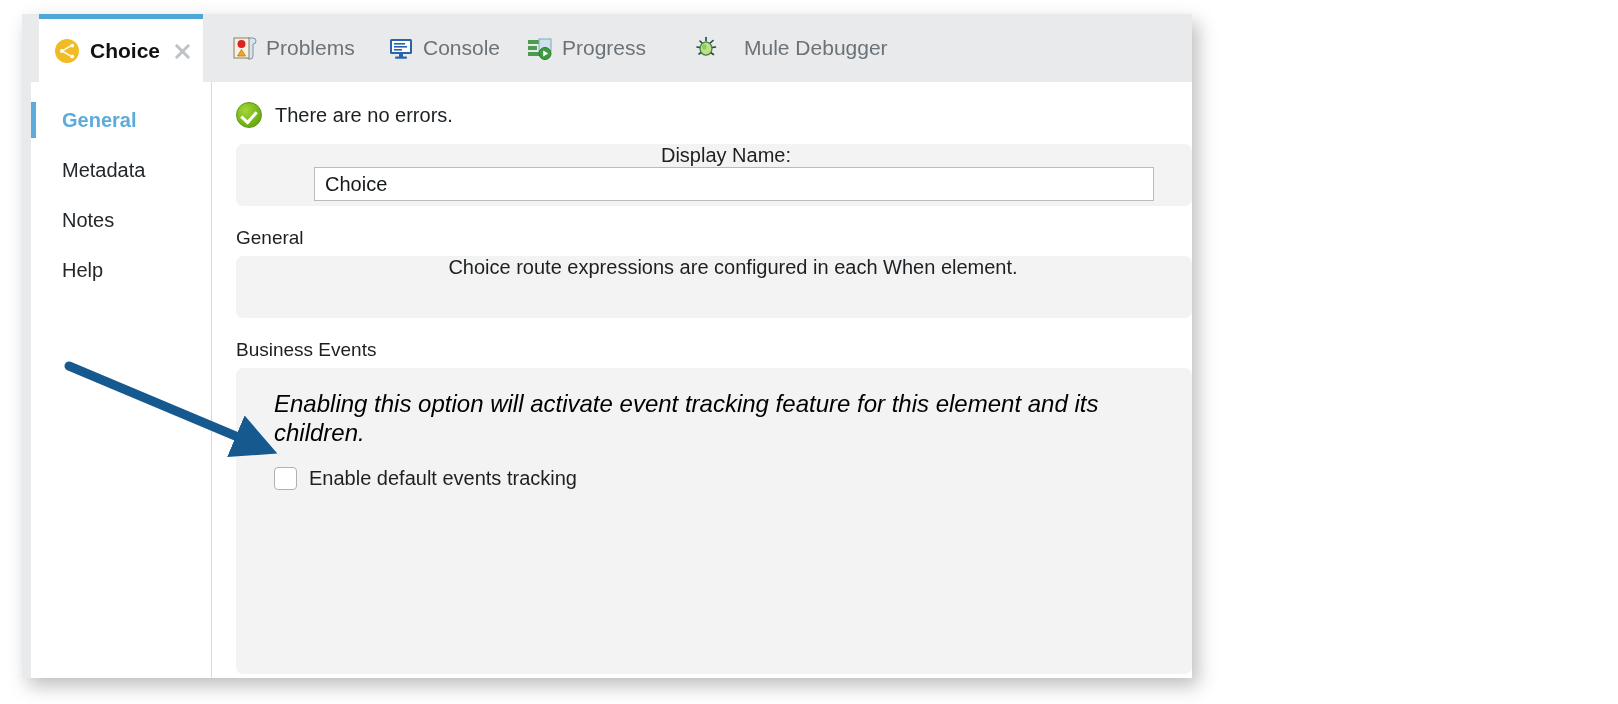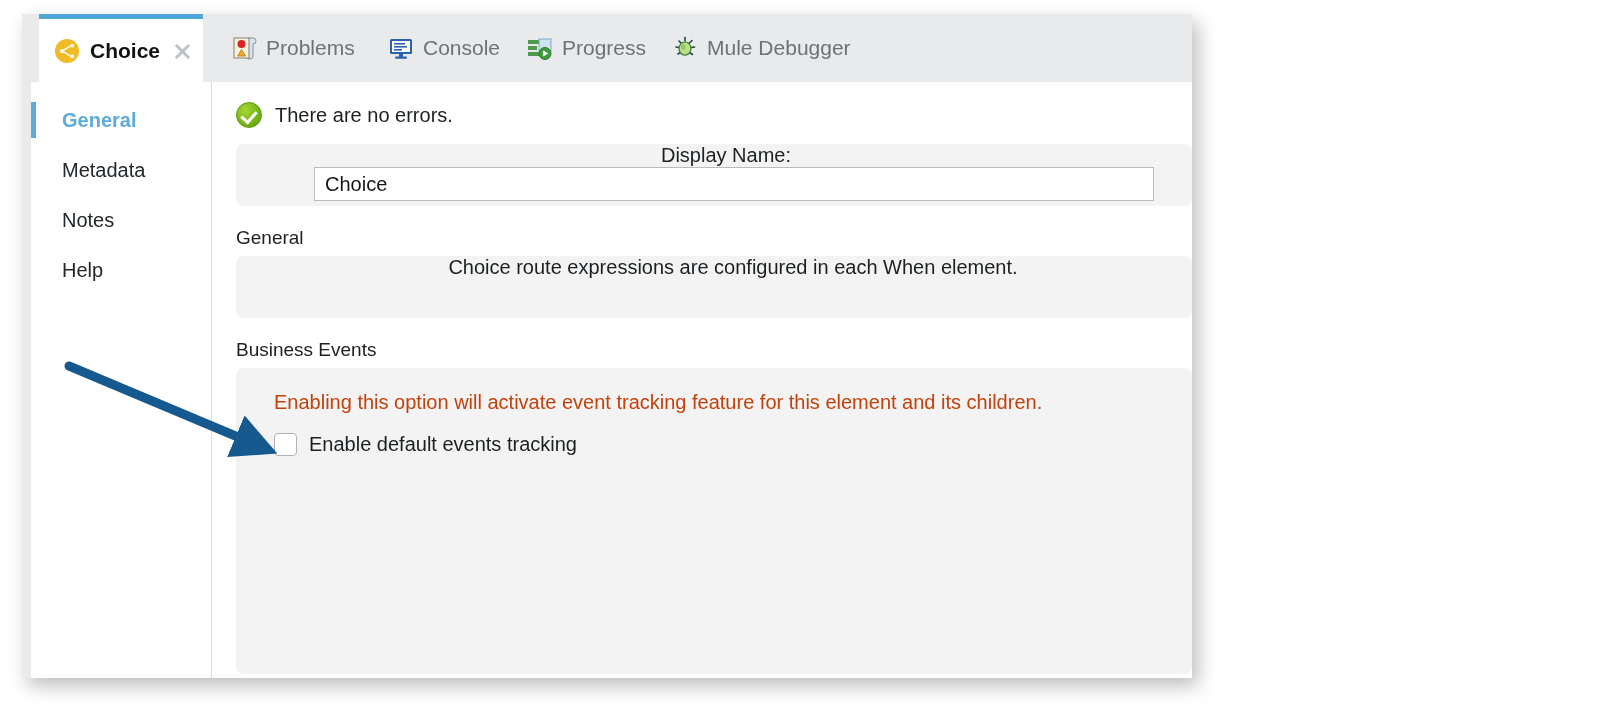--- a/index.html
+++ b/index.html
@@ -238,23 +238,24 @@
     box-sizing: border-box;
   }
 
   .be-panel {
     width: 956px;
     height: 306px;
     padding: 22px 0 0 38px;
     box-sizing: border-box;
   }
   .be-desc {
-    font-size: 20px;
-    color: #c2410c;
+    font-size: 24px;
+    color: #000000;
     line-height: 1.2;
+    font-style: italic;
   }
   .check-row {
     display: flex;
     align-items: center;
     margin-top: 19px;
     cursor: pointer;
   }
   .checkbox {
     width: 23px; height: 23px;
     background: #ffffff;
@@ -337,21 +338,21 @@
             <rect x="1" y="11" width="9" height="4" fill="#4e9b4e"></rect>
             <rect x="1" y="17" width="13" height="4" fill="#4e9b4e"></rect>
             <rect x="12" y="4" width="12" height="12" fill="#cfe3ee" stroke="#7fa8bd" stroke-width="1"></rect>
             <circle cx="18" cy="18.5" r="6" fill="#3f9b3f" stroke="#2b7a2b" stroke-width="1"></circle>
             <path d="M16.2 15.4 L21.2 18.5 L16.2 21.6 Z" fill="#ffffff"></path>
           </svg>
         </span>
         <span class="tab-label">Progress</span>
       </div>
 
-      <div class="tab" style="left:627px;">
+      <div class="tab" style="left:648px;gap:16px;">
         <span class="tab-icon">
           <svg width="26" height="26" viewBox="0 0 26 26">
             <g stroke="#1d4a43" stroke-width="1.6" stroke-linecap="round">
               <path d="M7 6 L11 10"></path>
                 <path d="M4 12 L9.5 13"></path>
                 <path d="M6 19 L10.5 16"></path>
               <path d="M20 5.5 L15 10"></path>
                 <path d="M22.5 12 L16.5 13"></path>
                 <path d="M20.5 19.5 L16 16.5"></path>
               <path d="M13 2.5 L13 6"></path>

